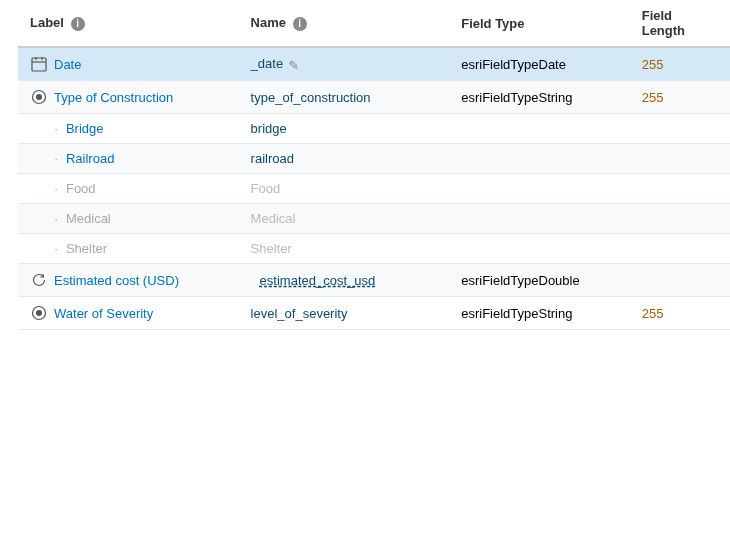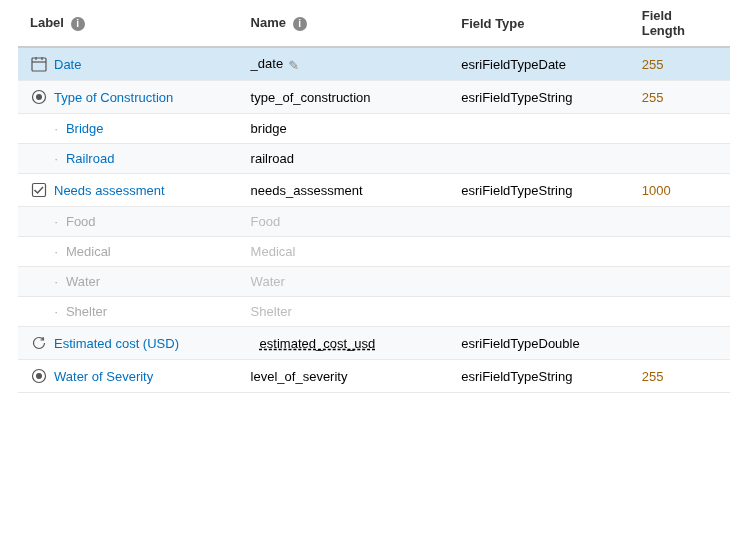--- a/index.html
+++ b/index.html
@@ -63,21 +63,21 @@
     .col-length { width: 100px; }
 
     .label-text {
       color: #0070c0;
       font-weight: 400;
     }
     .label-text.muted {
       color: #aaa;
     }
     .name-text {
-      color: #000000;
+      color: #0c4a6e;
     }
     .name-text.muted {
       color: #bbb;
     }
     .field-type-text {
       color: #000000;
     }
     .field-length-text {
       color: #a16207;
     }
@@ -174,51 +174,29 @@
           <td class="col-name"><span class="name-text">bridge</span></td>
           <td class="col-type"></td>
           <td class="col-length"></td>
         </tr>
         <tr class="sub-item">
           <td class="col-label"><span class="dot">· </span><span class="label-text">Railroad</span></td>
           <td class="col-name"><span class="name-text">railroad</span></td>
           <td class="col-type"></td>
           <td class="col-length"></td>
         </tr>
-        <tr>
-          <td class="col-label">
-            <div class="icon-cell">
-              <span class="row-icon">
-                <svg width="16" height="16" viewBox="0 0 16 16" fill="none" xmlns="http://www.w3.org/2000/svg">
-      <rect x="1.5" y="1.5" width="13" height="13" rx="1.5" stroke="#555" stroke-width="1.2" fill="none"></rect>
-      <polyline points="3.5,8 6.5,11 12,5" stroke="#555" stroke-width="1.5" fill="none"></polyline>
-    </svg>
-              </span>
-              <span class="label-text">Needs assessment</span>
-            </div>
-          </td>
-          <td class="col-name"><span class="name-text">needs_assessment</span></td>
-          <td class="col-type"><span class="field-type-text">esriFieldTypeString</span></td>
-          <td class="col-length"><span class="field-length-text">1000</span></td>
-        </tr>
         <tr class="sub-item">
           <td class="col-label"><span class="dot">· </span><span class="label-text muted">Food</span></td>
           <td class="col-name"><span class="name-text muted">Food</span></td>
           <td class="col-type"></td>
           <td class="col-length"></td>
         </tr>
         <tr class="sub-item">
           <td class="col-label"><span class="dot">· </span><span class="label-text muted">Medical</span></td>
           <td class="col-name"><span class="name-text muted">Medical</span></td>
-          <td class="col-type"></td>
-          <td class="col-length"></td>
-        </tr>
-        <tr class="sub-item">
-          <td class="col-label"><span class="dot">· </span><span class="label-text muted">Water</span></td>
-          <td class="col-name"><span class="name-text muted">Water</span></td>
           <td class="col-type"></td>
           <td class="col-length"></td>
         </tr>
         <tr class="sub-item">
           <td class="col-label"><span class="dot">· </span><span class="label-text muted">Shelter</span></td>
           <td class="col-name"><span class="name-text muted">Shelter</span></td>
           <td class="col-type"></td>
           <td class="col-length"></td>
         </tr>
         <tr>

